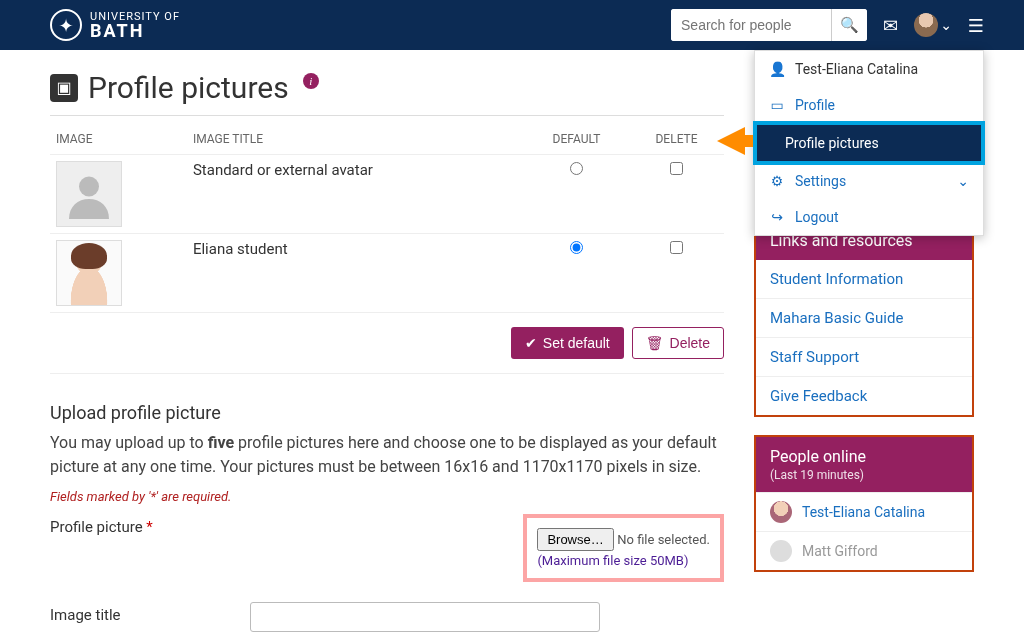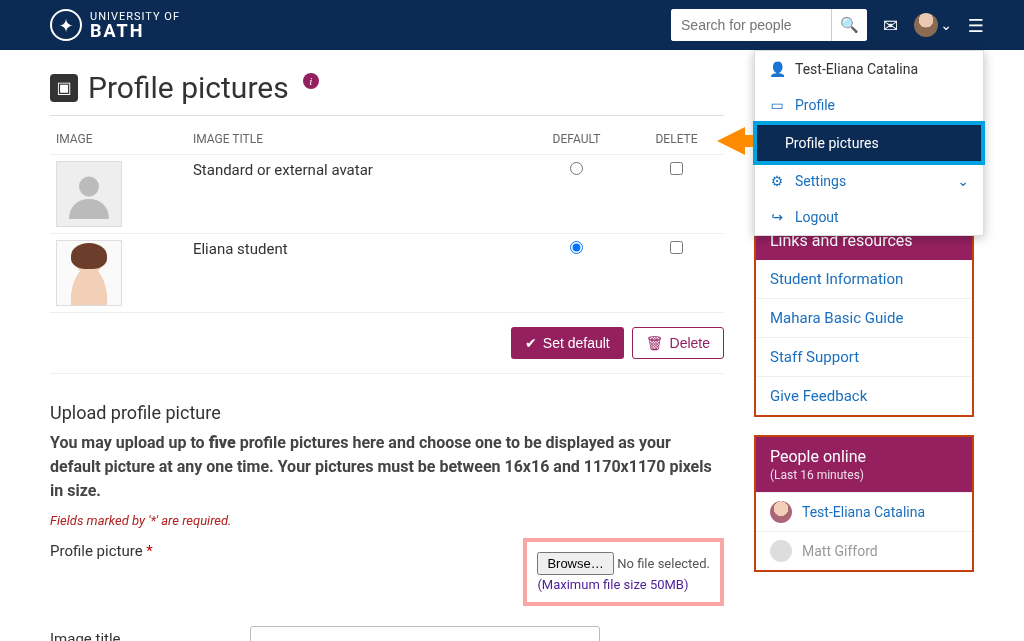--- a/index.html
+++ b/index.html
@@ -51,21 +51,21 @@
 .thumb.default svg { width: 50px; height: 50px; }
 
 input[type=radio], input[type=checkbox]{ cursor:pointer; }
 
 .btn-row { display:flex; justify-content:flex-end; gap:8px; padding: 14px 0; border-bottom:1px solid #eee;}
 .btn { display:inline-flex; align-items:center; gap:6px; padding: 7px 13px; border-radius:3px; font-size:14px; cursor:pointer; border:1px solid transparent;}
 .btn-primary { background:#942060; color:#fff; }
 .btn-outline { background:#fff; color:#942060; border-color:#942060; }
 
 h2 { font-size: 18px; font-weight: 400; margin: 28px 0 8px; color:#333;}
-.help-text { font-size: 16px; color:#444; line-height:1.5;font-weight:bold; }
+.help-text { font-size: 16px; color:#444; line-height:1.5; }
 .req-note { color:#b02020; font-style:italic; font-size:13px; margin:10px 0 0; }
 
 .form-row { display:flex; align-items:flex-start; padding: 10px 0; gap: 10px;}
 .form-row label { width: 190px; font-size:15px; color:#333; padding-top:4px;}
 .req-star { color:#c00; }
 .file-box { border: 4px solid #fca5a5; padding: 10px 10px; display:inline-block; }
 .file-box button { font-size:13px; padding:2px 8px; cursor:pointer; }
 .file-box .fs { font-size:13px; color:#555; }
 .file-box .hint { font-size:13px; color:#4c1d95; margin-top:2px;}
 .text-input { width: 350px; padding: 6px 8px; border:1px solid #bbb; border-radius:3px; font-size:14px;}
@@ -235,21 +235,21 @@
         <a href="#">Student Information</a>
         <a href="#">Mahara Basic Guide</a>
         <a href="#">Staff Support</a>
         <a href="#">Give Feedback</a>
       </div>
     </div>
 
     <div class="panel">
       <div class="panel-h">
         <span>People online</span>
-        <span class="sub">(Last 16 minutes)</span>
+        <span class="sub">(Last 19 minutes)</span>
       </div>
       <div class="people-row">
         <span class="pp-av c1"></span>
         <span>Test-Eliana Catalina</span>
       </div>
       <div class="people-row muted">
         <span class="pp-av"></span>
         <span>Matt Gifford</span>
       </div>
     </div>

